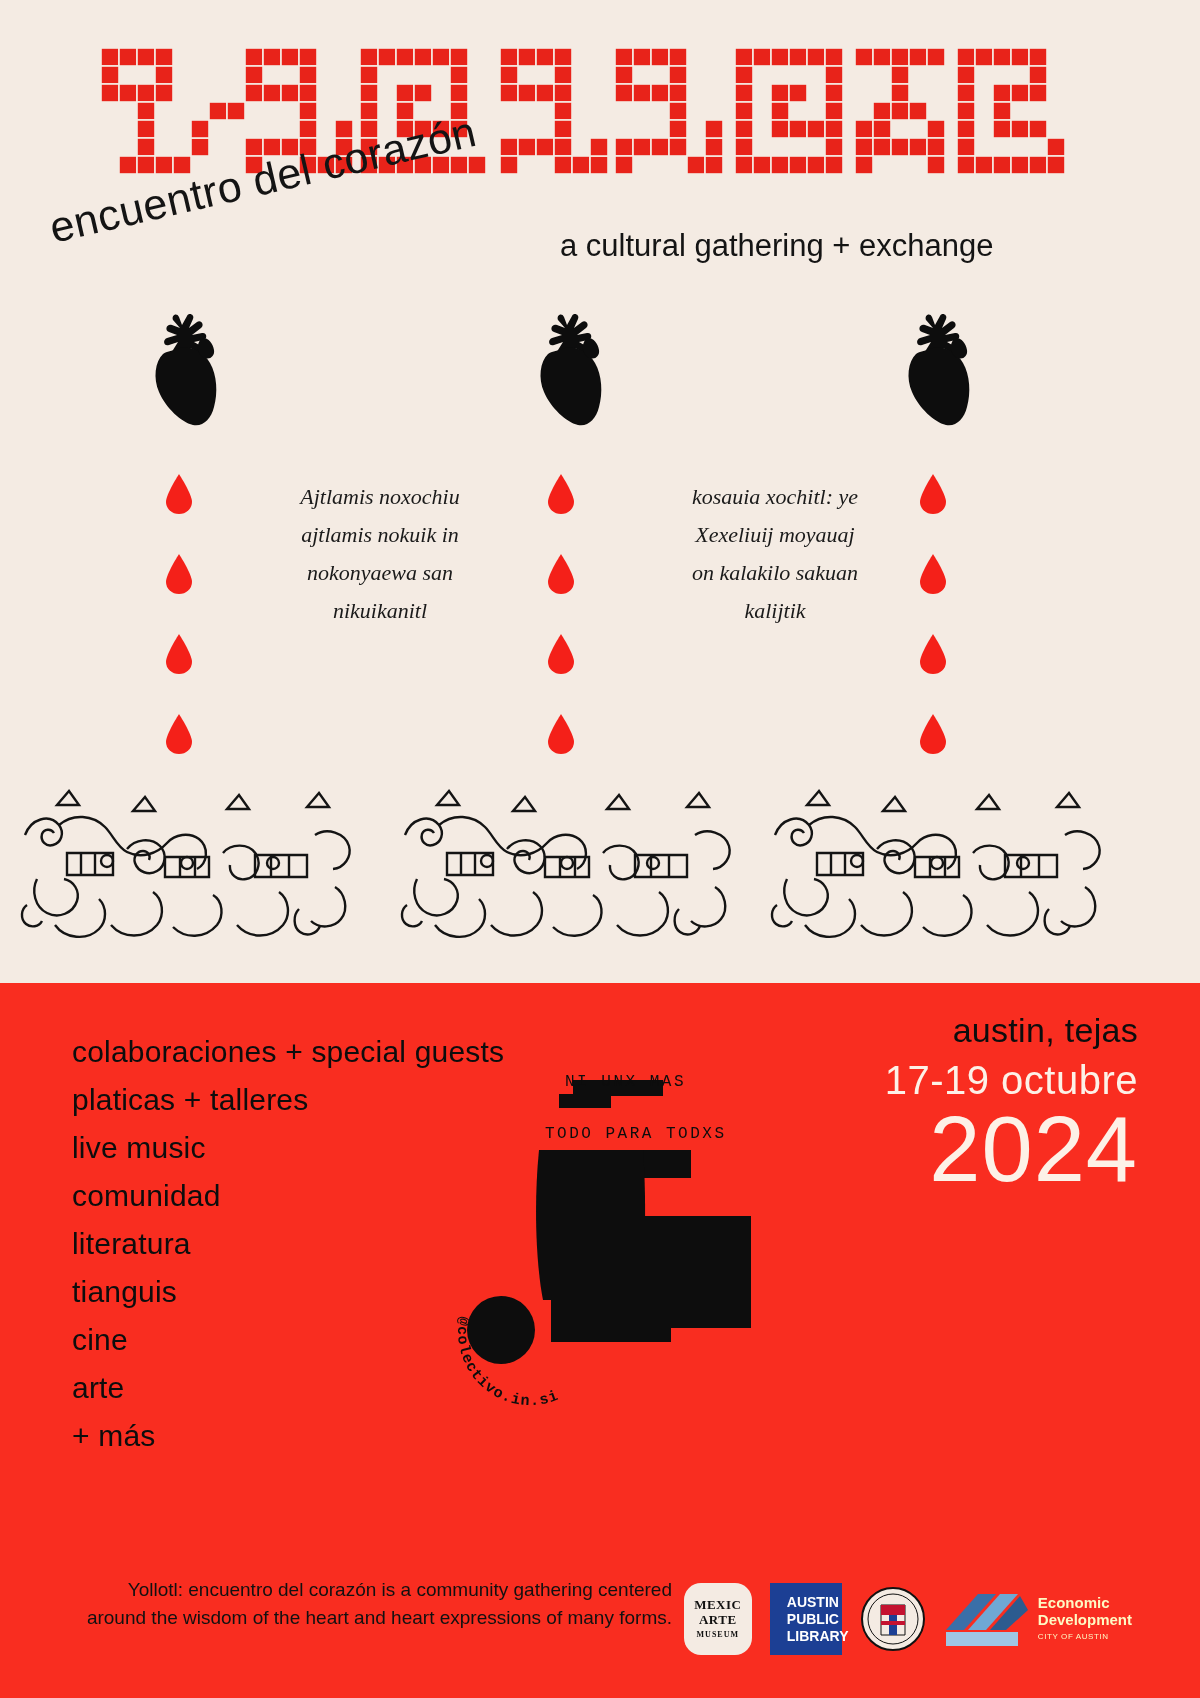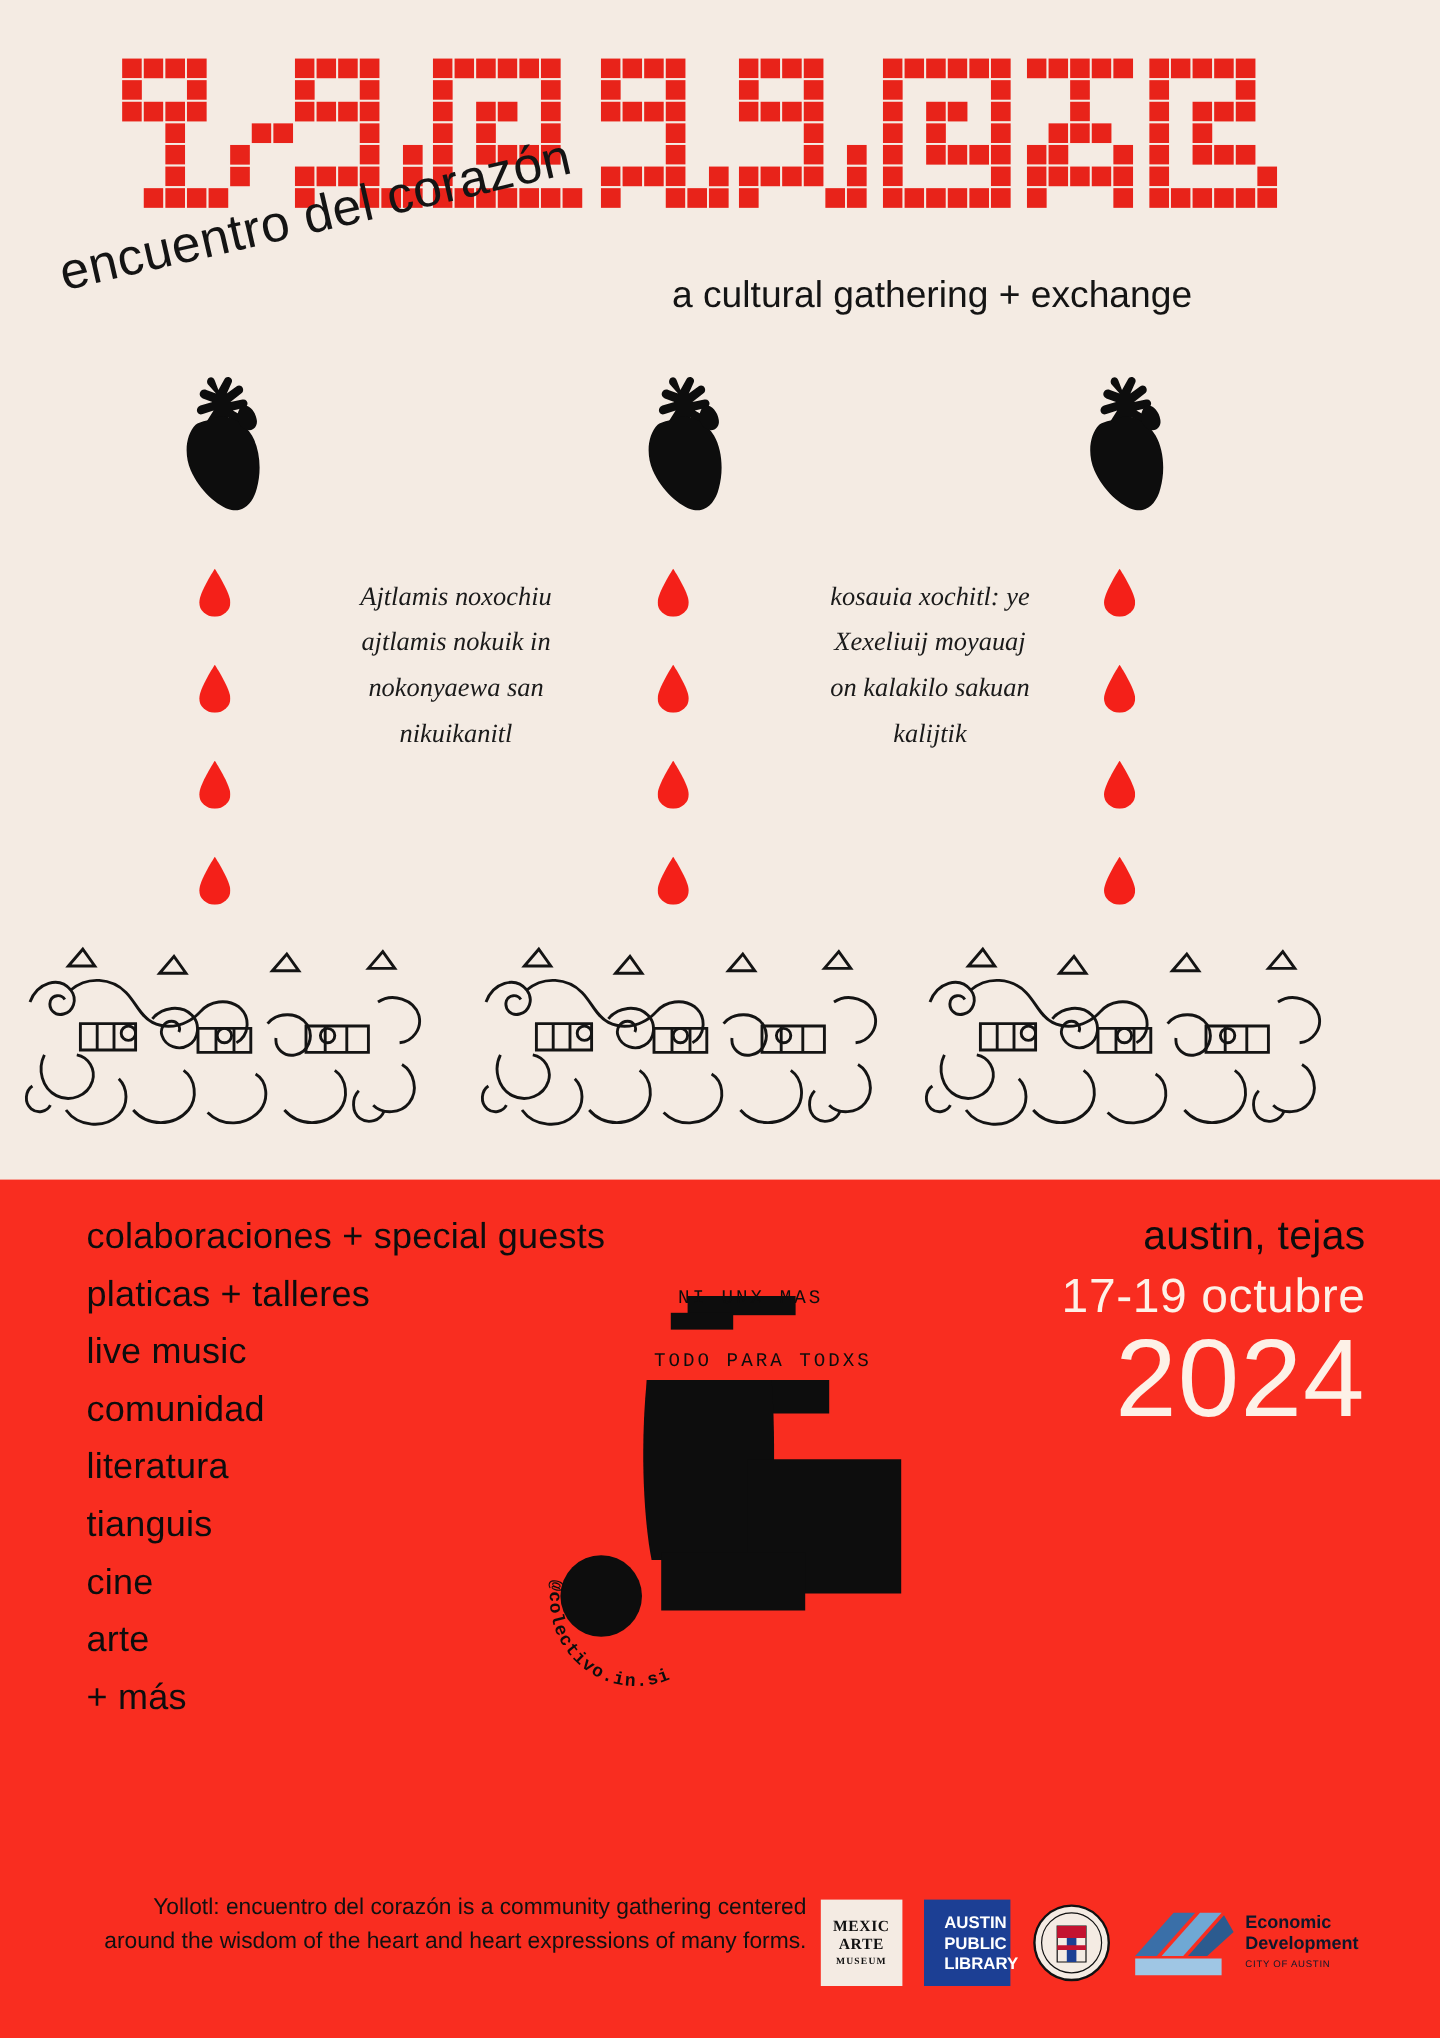--- a/index.html
+++ b/index.html
@@ -118,21 +118,21 @@
     left: 0; top: 983px;
     width: 1200px;
     height: 715px;
     background: #f92d20;
     overflow: hidden;
   }
 
   .program-list {
     position: absolute;
     left: 72px;
-    top: 24px;
+    top: 45px;
     width: 470px;
   }
   .program-list li {
     list-style: none;
     font-size: 30px;
     line-height: 48px;
     color: #0d0d0d;
     letter-spacing: 0.2px;
   }
 
@@ -236,20 +236,21 @@
     background: #f4ebe3;
     color: #111;
     font-family: "Liberation Serif", serif;
     font-weight: bold;
     font-size: 13px;
     line-height: 15px;
     display: flex; flex-direction: column;
     align-items: center; justify-content: center;
     letter-spacing: 0.5px;
     text-align: center;
+    border-radius: 17px;
   }
   .logo-apl {
     width: 72px; height: 72px;
     background: #1c3f94;
     color: #fff;
     font-weight: bold;
     font-size: 14px;
     line-height: 17px;
     display: flex; flex-direction: column;
     align-items: flex-start; justify-content: center;
@@ -257,21 +258,21 @@
   }
   .logo-coa {
     width: 66px; height: 72px;
     display: flex; align-items: center; justify-content: center;
   }
   .logo-ed {
     height: 72px;
     display: flex; align-items: center; gap: 8px;
   }
   .logo-ed .ed-text {
-    color: #0f172a;
+    color: #fef9c3;
     font-size: 15px;
     font-weight: bold;
     line-height: 17px;
   }
   .logo-ed .ed-sub {
     font-size: 8px;
     font-weight: normal;
     letter-spacing: 0.6px;
   }
 </style>

